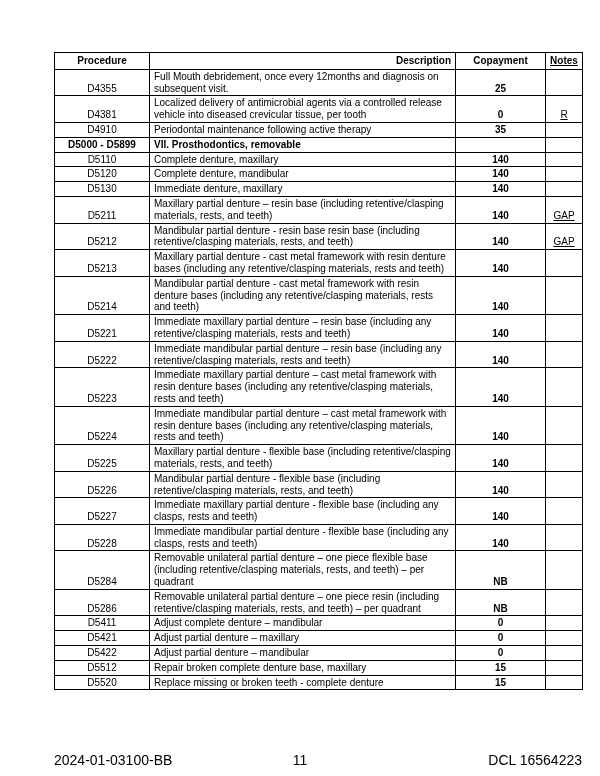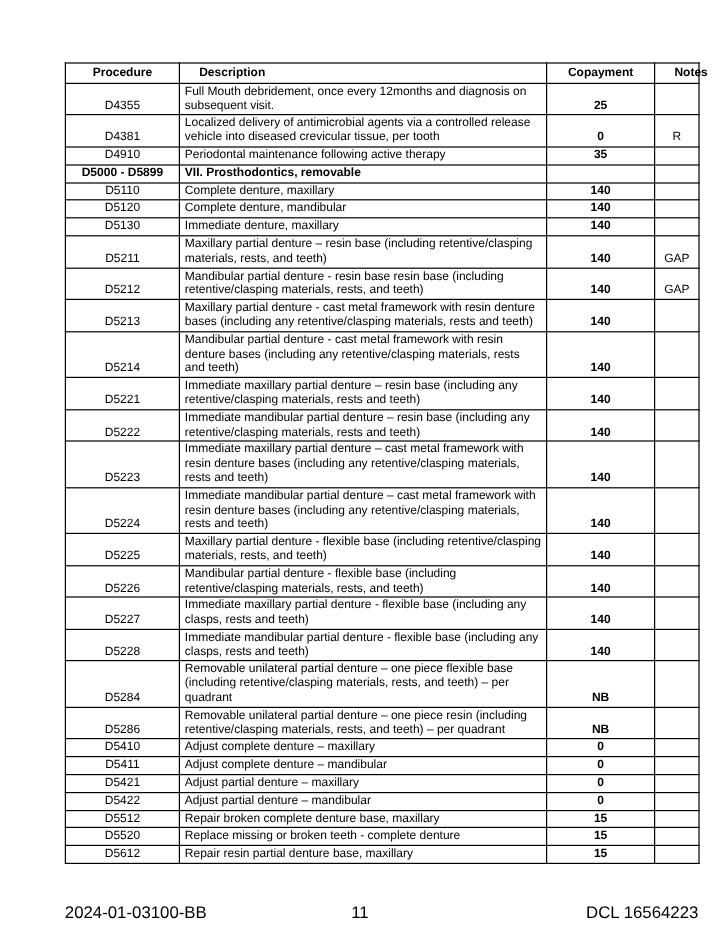--- a/index.html
+++ b/index.html
@@ -22,27 +22,27 @@
   .fee-table th, .fee-table td {
     border: 1px solid #000000;
     font-size: 10px;
     line-height: 1.18;
     padding: 1px 4px;
   }
   .fee-table th {
     font-weight: bold;
     text-align: center;
     vertical-align: middle;
-    padding: 2px 16px;
-  }
-  .fee-table th.col-description { text-align: left; }
+    padding: 2px 4px;
+  }
+  .fee-table th.col-description { text-align: right; }
   .col-procedure   { width: 95px;  text-align: center; vertical-align: bottom; }
   .col-description { width: 306px; text-align: left;   vertical-align: top; }
   .col-copayment   { width: 90px;  text-align: center; vertical-align: bottom; font-weight: bold; }
-  .col-notes       { width: 37px;  text-align: center; vertical-align: bottom; }
+  .col-notes       { width: 37px;  text-align: center; vertical-align: bottom; text-decoration: underline; }
   tr.section td { font-weight: bold; }
   .footer {
     position: absolute;
     left: 0; right: 0; top: 752px;
     height: 14px;
     font-size: 14px;
     color: #000000;
   }
   .footer .f-left  { position: absolute; left: 54px; }
   .footer .f-center{ position: absolute; left: 50%; transform: translateX(-50%); }
@@ -183,26 +183,20 @@
           <td class="col-copayment">NB</td>
           <td class="col-notes"></td>
         </tr>
         <tr>
           <td class="col-procedure">D5286</td>
           <td class="col-description">Removable unilateral partial denture – one piece resin (including retentive/clasping materials, rests, and teeth) – per quadrant</td>
           <td class="col-copayment">NB</td>
           <td class="col-notes"></td>
         </tr>
         <tr>
-          <td class="col-procedure">D5410</td>
-          <td class="col-description">Adjust complete denture – maxillary</td>
-          <td class="col-copayment">0</td>
-          <td class="col-notes"></td>
-        </tr>
-        <tr>
           <td class="col-procedure">D5411</td>
           <td class="col-description">Adjust complete denture – mandibular</td>
           <td class="col-copayment">0</td>
           <td class="col-notes"></td>
         </tr>
         <tr>
           <td class="col-procedure">D5421</td>
           <td class="col-description">Adjust partial denture – maxillary</td>
           <td class="col-copayment">0</td>
           <td class="col-notes"></td>
@@ -215,26 +209,20 @@
         </tr>
         <tr>
           <td class="col-procedure">D5512</td>
           <td class="col-description">Repair broken complete denture base, maxillary</td>
           <td class="col-copayment">15</td>
           <td class="col-notes"></td>
         </tr>
         <tr>
           <td class="col-procedure">D5520</td>
           <td class="col-description">Replace missing or broken teeth - complete denture</td>
-          <td class="col-copayment">15</td>
-          <td class="col-notes"></td>
-        </tr>
-        <tr>
-          <td class="col-procedure">D5612</td>
-          <td class="col-description">Repair resin partial denture base, maxillary</td>
           <td class="col-copayment">15</td>
           <td class="col-notes"></td>
         </tr>
       </tbody>
   </table>
 
   <div class="footer">
     <span class="f-left">2024-01-03100-BB</span>
     <span class="f-center">11</span>
     <span class="f-right">DCL 16564223</span>

